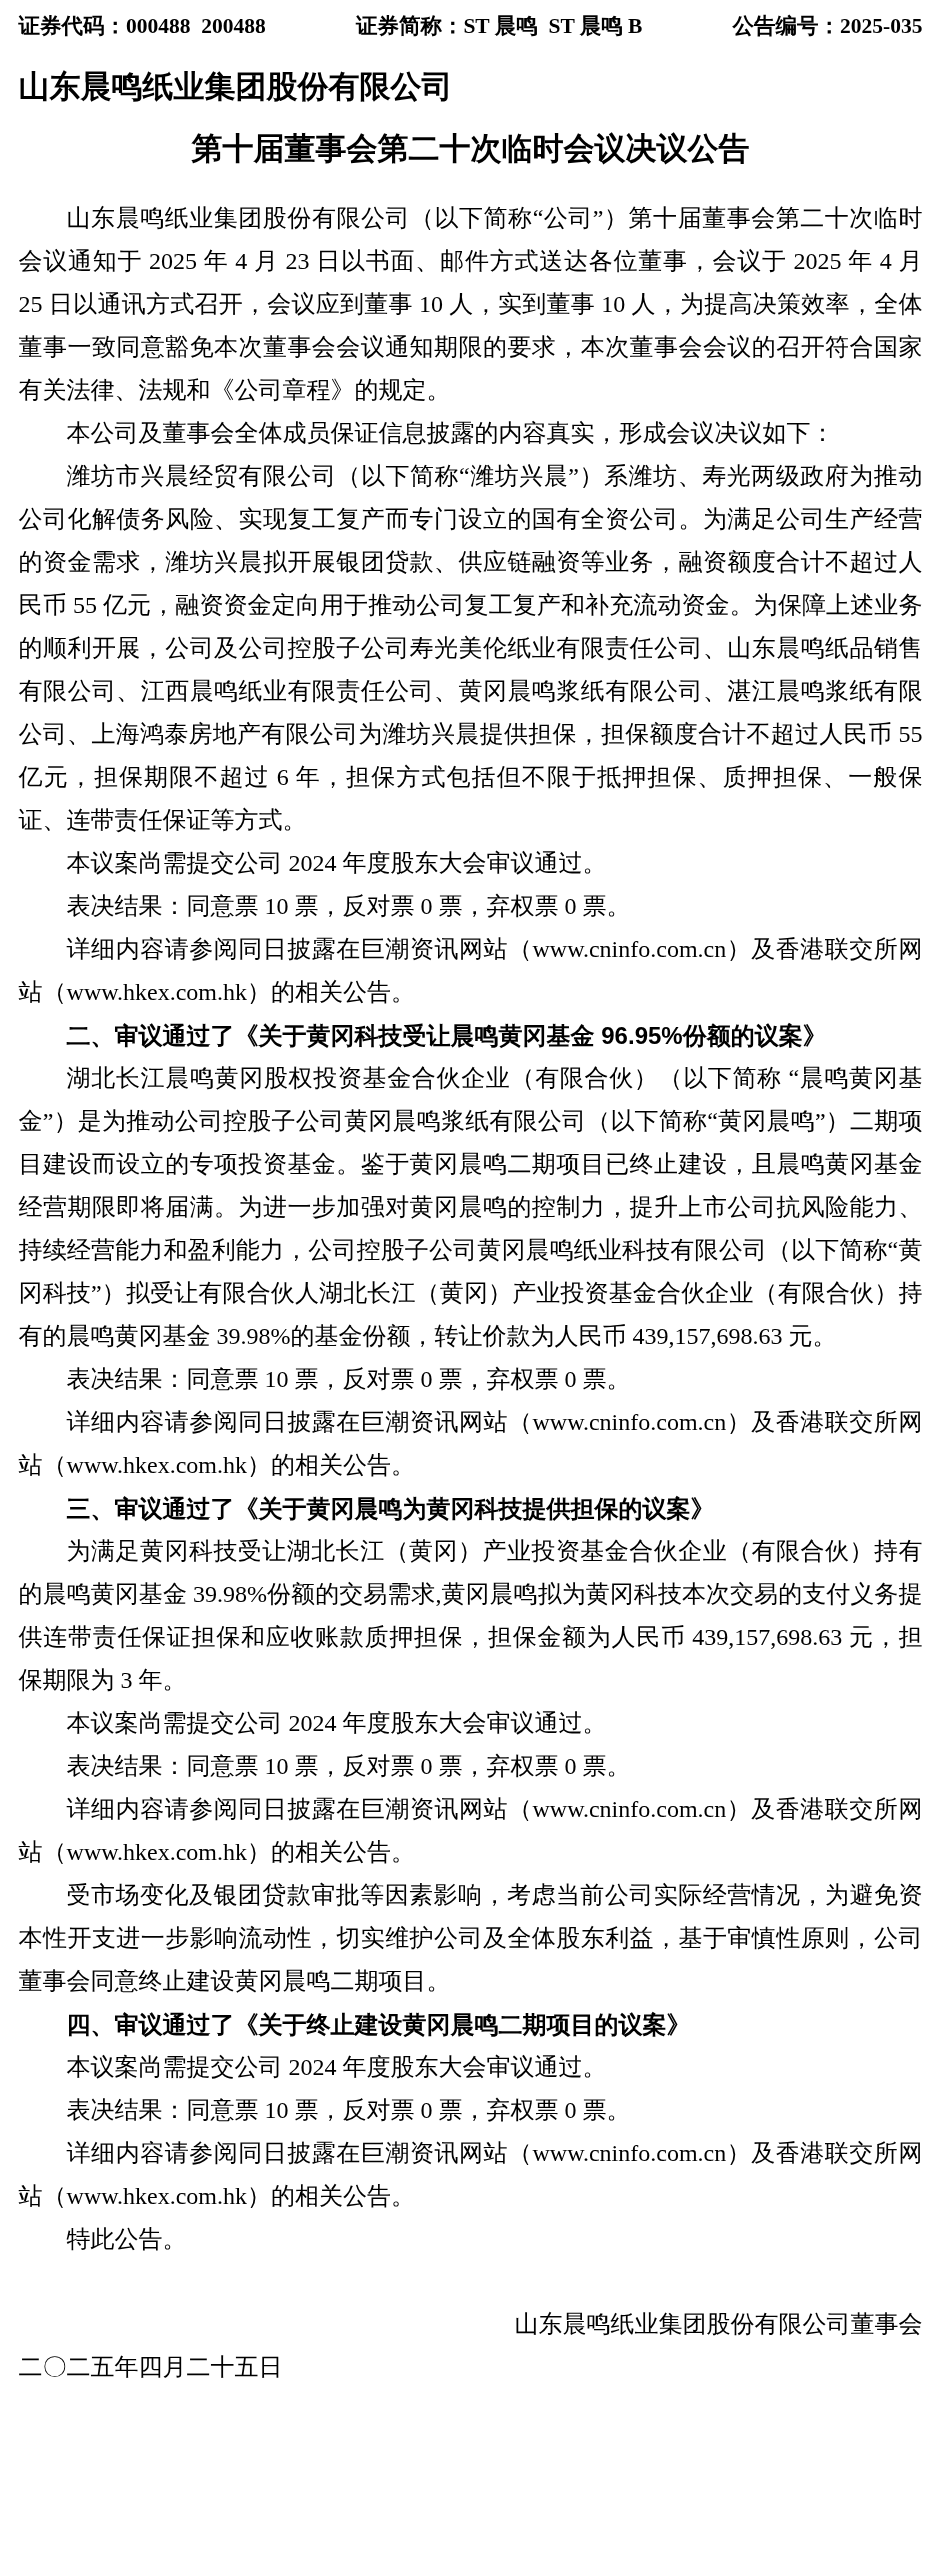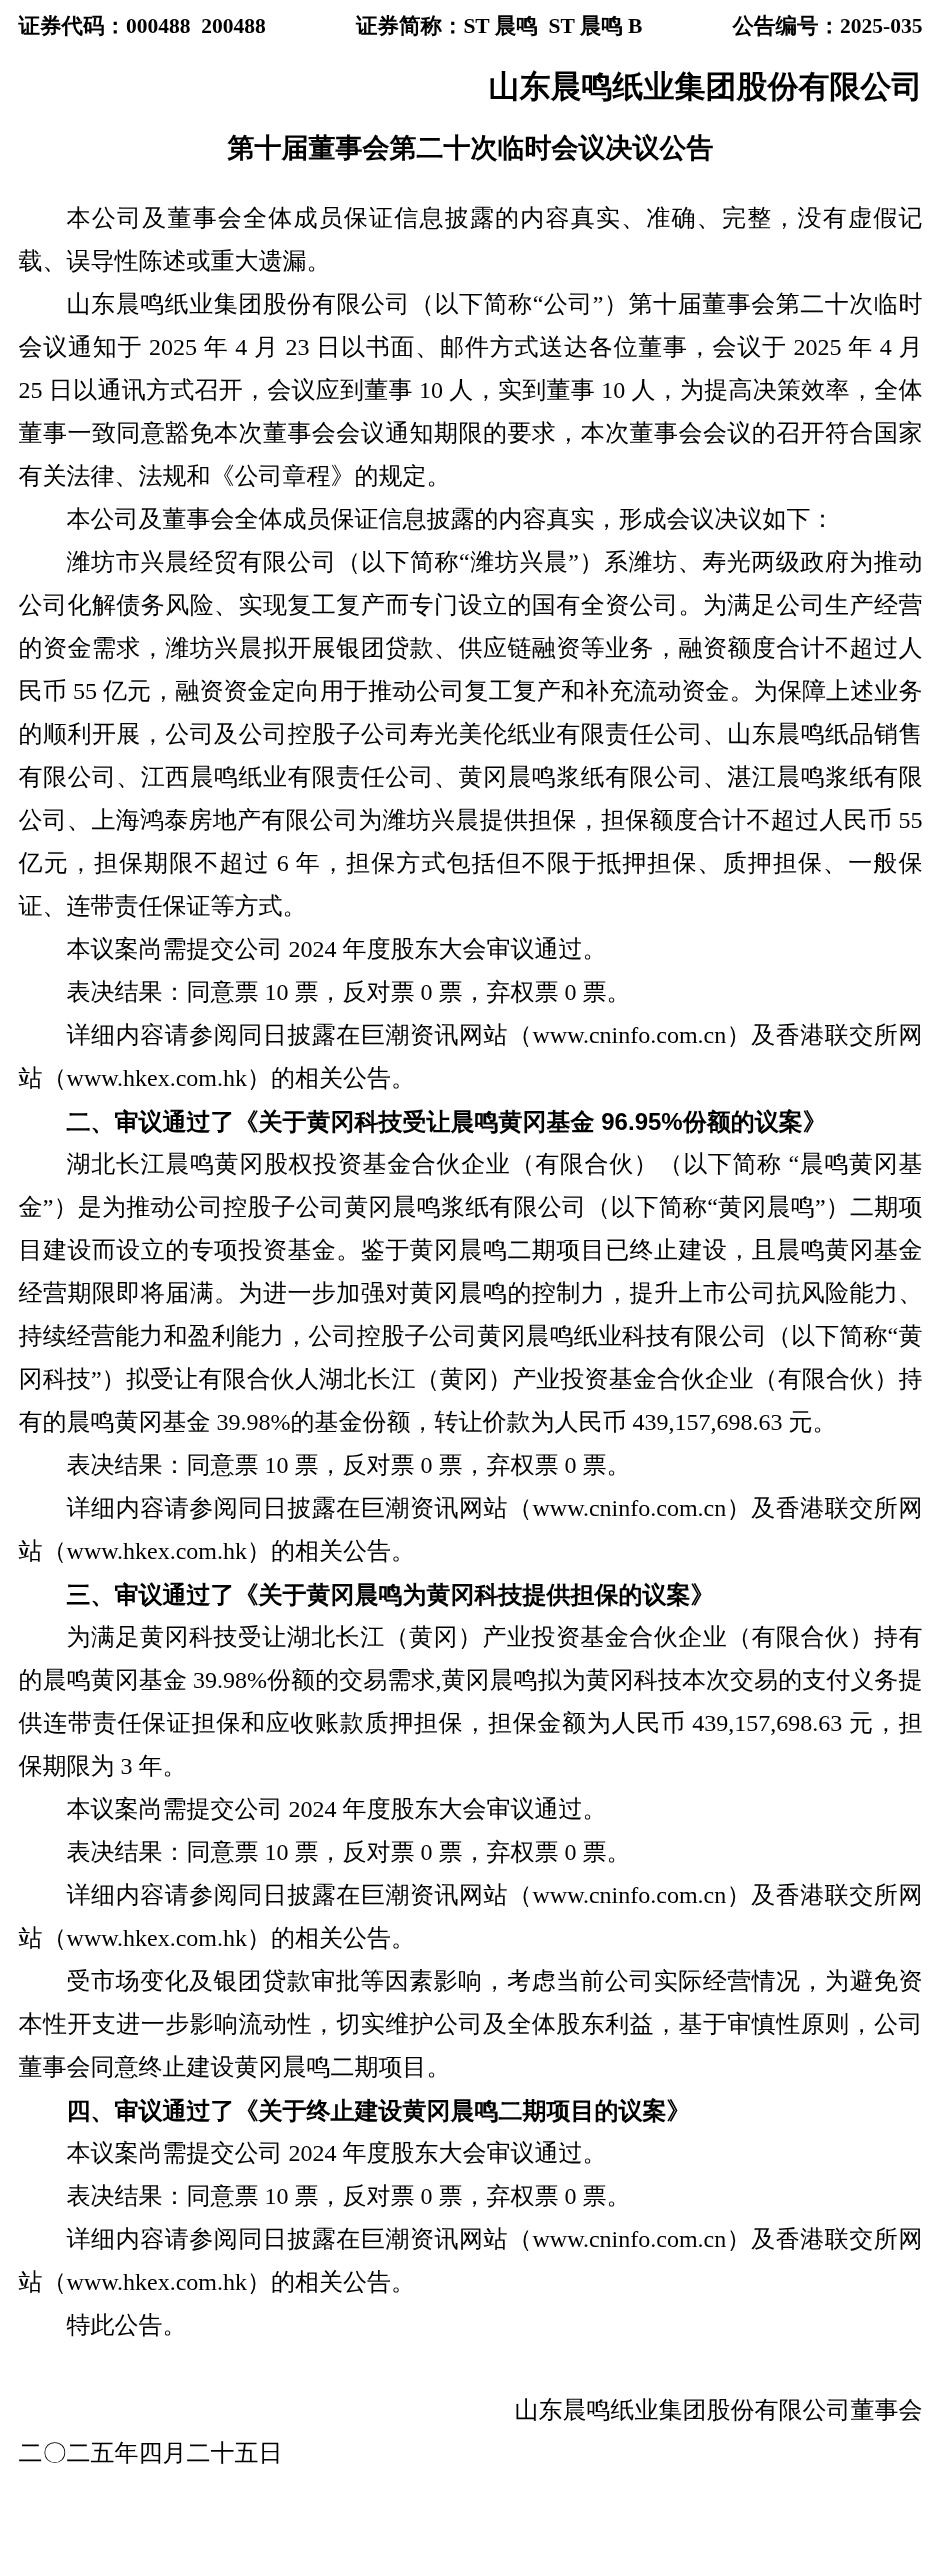--- a/index.html
+++ b/index.html
@@ -25,32 +25,32 @@
     align-items: baseline;
     font-size: 21.5px;
     font-weight: bold;
     line-height: 33px;
   }
   .doc-header span {
     white-space: pre;
   }
   .doc-title {
     margin-top: 25px;
-    text-align: right;
+    text-align: left;
     font-family: "Liberation Sans", "DejaVu Sans", sans-serif;
     font-weight: bold;
     font-size: 31px;
     line-height: 37px;
   }
   .doc-subtitle {
     margin-top: 25px;
     text-align: center;
     font-family: "Liberation Sans", "DejaVu Sans", sans-serif;
     font-weight: bold;
-    font-size: 27px;
+    font-size: 31px;
     line-height: 37px;
   }
   .doc-body {
     margin-top: 30px;
     font-size: 24px;
     line-height: 43px;
     text-align: justify;
   }
   .para {
     margin: 0;
@@ -83,21 +83,20 @@
     <span>证券代码：000488  200488</span>
     <span>证券简称：ST 晨鸣  ST 晨鸣 B</span>
     <span>公告编号：2025-035</span>
   </div>
 
   <div class="doc-title">山东晨鸣纸业集团股份有限公司</div>
 
   <div class="doc-subtitle">第十届董事会第二十次临时会议决议公告</div>
 
   <div class="doc-body">
-      <p class="para">本公司及董事会全体成员保证信息披露的内容真实、准确、完整，没有虚假记载、误导性陈述或重大遗漏。</p>
       <p class="para">山东晨鸣纸业集团股份有限公司（以下简称“公司”）第十届董事会第二十次临时会议通知于 2025 年 4 月 23 日以书面、邮件方式送达各位董事，会议于 2025 年 4 月 25 日以通讯方式召开，会议应到董事 10 人，实到董事 10 人，为提高决策效率，全体董事一致同意豁免本次董事会会议通知期限的要求，本次董事会会议的召开符合国家有关法律、法规和《公司章程》的规定。</p>
       <p class="para">本公司及董事会全体成员保证信息披露的内容真实，形成会议决议如下：</p>
       <p class="para">潍坊市兴晨经贸有限公司（以下简称“潍坊兴晨”）系潍坊、寿光两级政府为推动公司化解债务风险、实现复工复产而专门设立的国有全资公司。为满足公司生产经营的资金需求，潍坊兴晨拟开展银团贷款、供应链融资等业务，融资额度合计不超过人民币 55 亿元，融资资金定向用于推动公司复工复产和补充流动资金。为保障上述业务的顺利开展，公司及公司控股子公司寿光美伦纸业有限责任公司、山东晨鸣纸品销售有限公司、江西晨鸣纸业有限责任公司、黄冈晨鸣浆纸有限公司、湛江晨鸣浆纸有限公司、上海鸿泰房地产有限公司为潍坊兴晨提供担保，担保额度合计不超过人民币 55 亿元，担保期限不超过 6 年，担保方式包括但不限于抵押担保、质押担保、一般保证、连带责任保证等方式。</p>
       <p class="para">本议案尚需提交公司 2024 年度股东大会审议通过。</p>
       <p class="para">表决结果：同意票 10 票，反对票 0 票，弃权票 0 票。</p>
       <p class="para">详细内容请参阅同日披露在巨潮资讯网站（www.cninfo.com.cn）及香港联交所网站（www.hkex.com.hk）的相关公告。</p>
       <p class="para heading">二、审议通过了《关于黄冈科技受让晨鸣黄冈基金 96.95%份额的议案》</p>
       <p class="para">湖北长江晨鸣黄冈股权投资基金合伙企业（有限合伙）（以下简称 “晨鸣黄冈基金”）是为推动公司控股子公司黄冈晨鸣浆纸有限公司（以下简称“黄冈晨鸣”）二期项目建设而设立的专项投资基金。鉴于黄冈晨鸣二期项目已终止建设，且晨鸣黄冈基金经营期限即将届满。为进一步加强对黄冈晨鸣的控制力，提升上市公司抗风险能力、持续经营能力和盈利能力，公司控股子公司黄冈晨鸣纸业科技有限公司（以下简称“黄冈科技”）拟受让有限合伙人湖北长江（黄冈）产业投资基金合伙企业（有限合伙）持有的晨鸣黄冈基金 39.98%的基金份额，转让价款为人民币 439,157,698.63 元。</p>
       <p class="para">表决结果：同意票 10 票，反对票 0 票，弃权票 0 票。</p>
       <p class="para">详细内容请参阅同日披露在巨潮资讯网站（www.cninfo.com.cn）及香港联交所网站（www.hkex.com.hk）的相关公告。</p>

